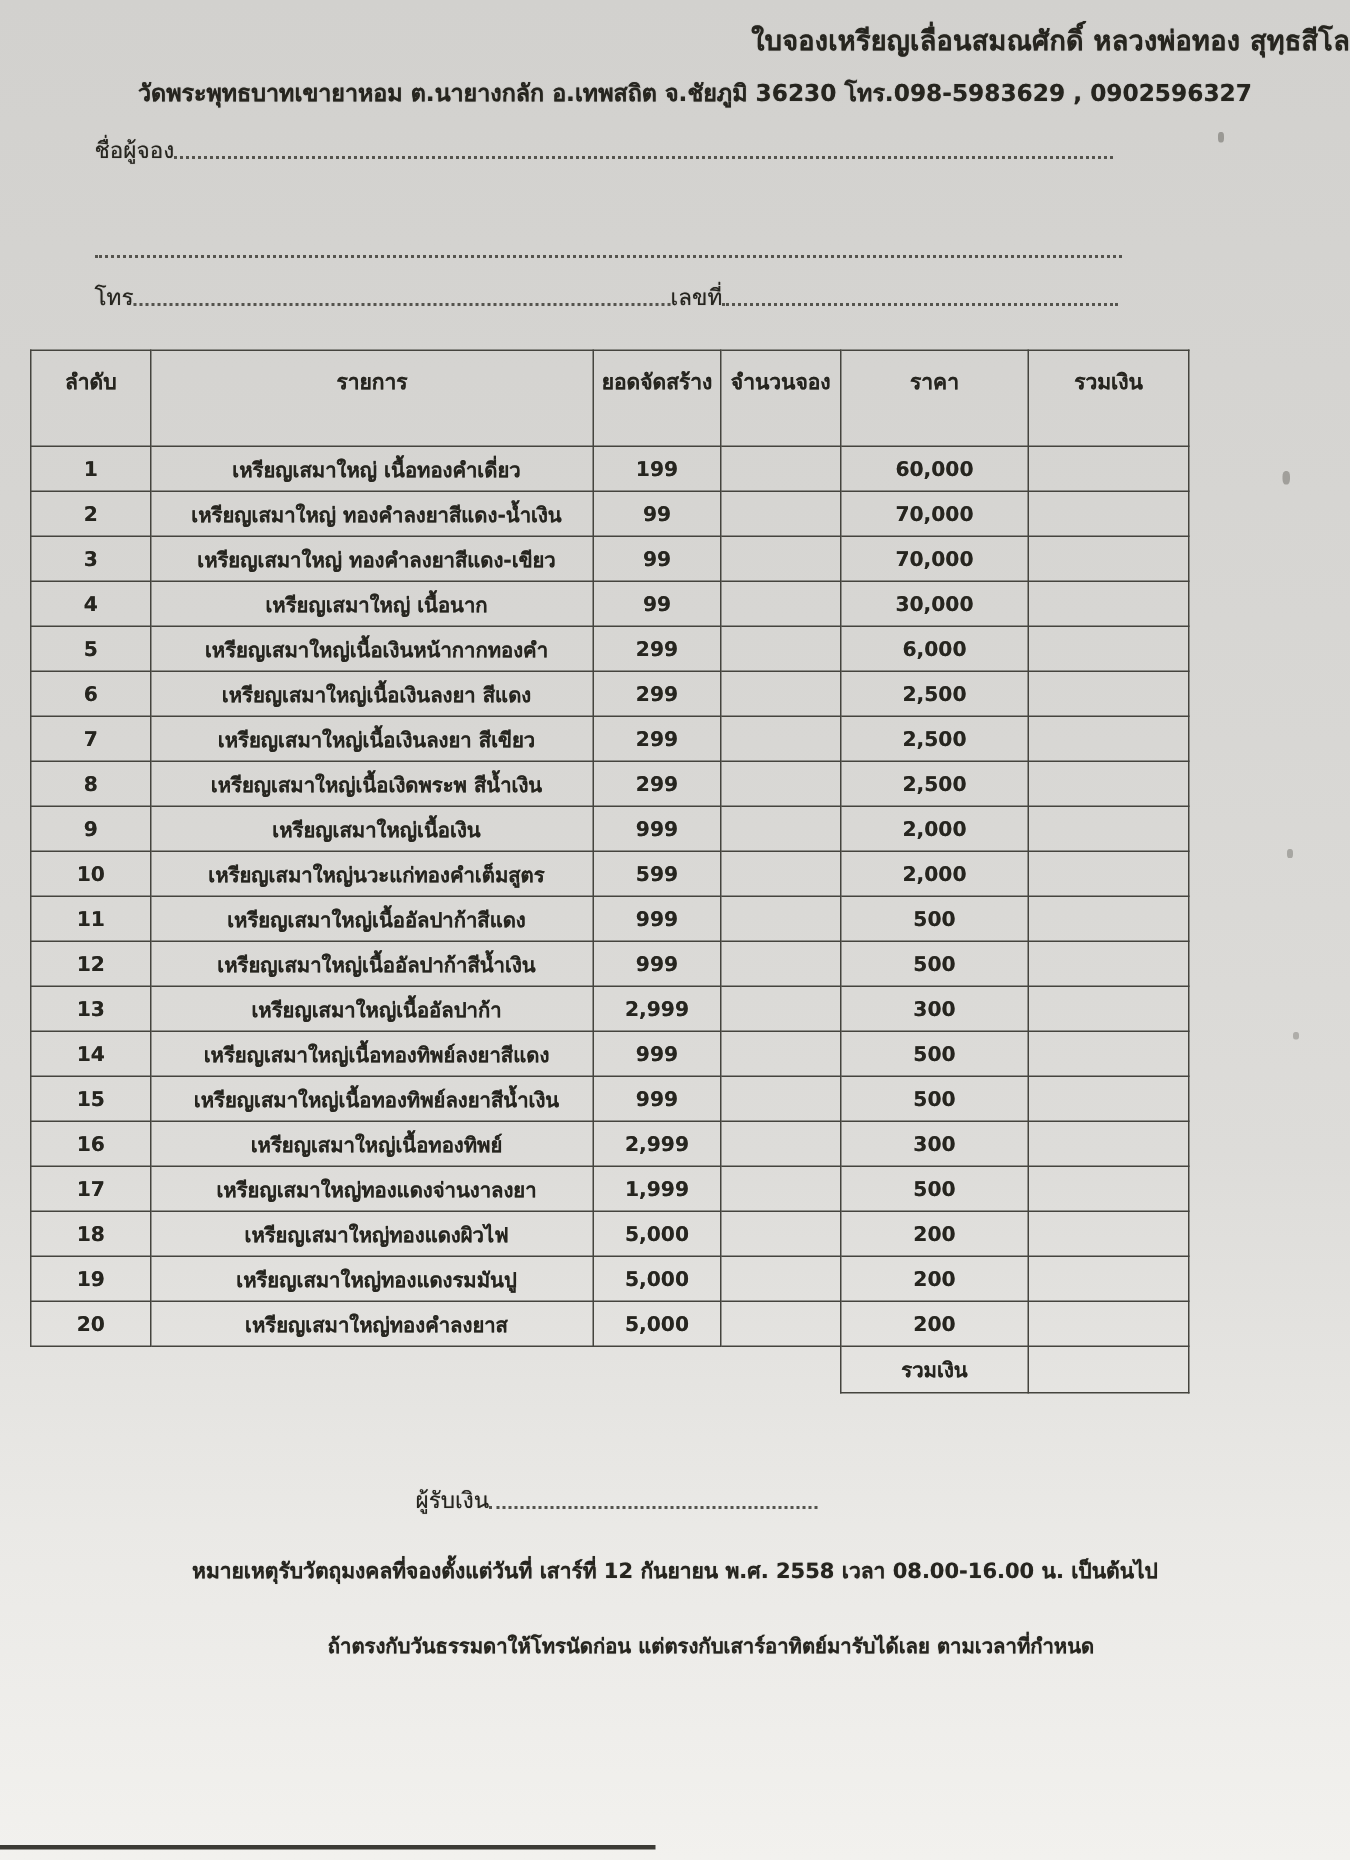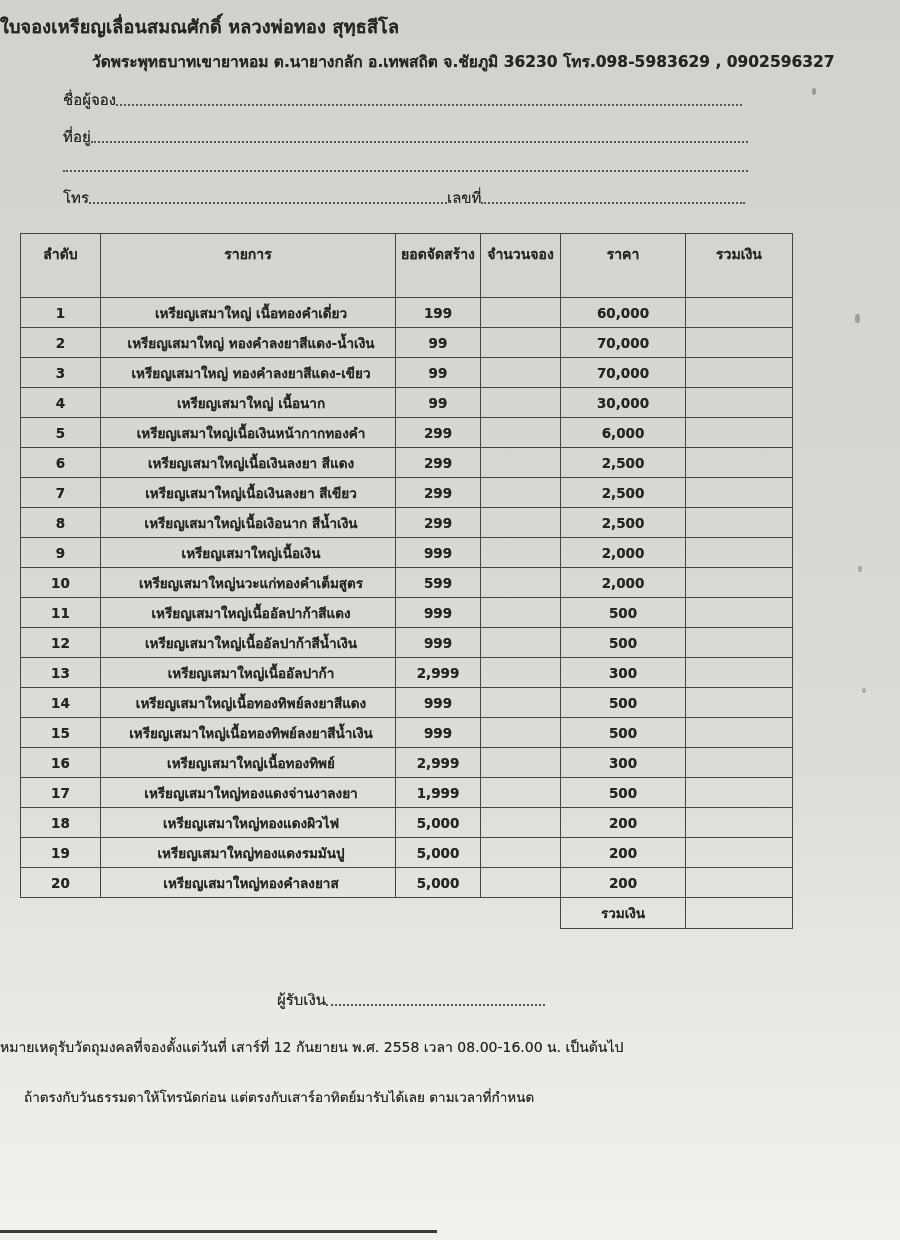--- a/index.html
+++ b/index.html
@@ -9,21 +9,21 @@
     color:#26251f;
     -webkit-font-smoothing:antialiased;
   }
   .paper{
     position:relative;width:900px;height:1240px;overflow:hidden;
     background:linear-gradient(180deg,#d2d1ce 0%,#d8d7d4 40%,#dddcd9 62%,#eae9e6 82%,#f2f1ee 100%);
   }
   .ink{color:#26251f;text-shadow:0 0 .5px rgba(38,37,31,.65);}
   .doc-title{
     position:absolute;top:12px;left:0;width:100%;
-    text-align:left;font-size:18px;font-weight:700;letter-spacing:.2px;
+    text-align:right;font-size:18px;font-weight:700;letter-spacing:.2px;
   }
   .doc-subtitle{
     position:absolute;top:49px;left:92px;
     font-size:15.5px;font-weight:700;
   }
   .field-row{position:absolute;display:flex;align-items:flex-end;}
   .field-label{font-size:15px;font-weight:400;white-space:nowrap;line-height:1;padding-bottom:2px;}
   .leader{flex:1;border-bottom:2px dotted #55544e;margin-bottom:4px;height:0;}
   .leader.fixed{flex:none;}
   .row-name{top:84px;left:63px;width:679px;height:26px;}
@@ -46,21 +46,21 @@
     height:54px;vertical-align:top;padding-top:9px;
     font-size:14px;font-weight:700;
   }
   .order-table tbody td{height:29px;text-align:center;}
   .order-table tbody td.item{text-align:center;padding-left:8px;}
   .order-table tr.summary td{height:30px;}
   .order-table tr.summary td.ghost{border:none;background:transparent;}
   .summary-label{text-align:center;font-weight:700;}
 
   .receiver-row{top:982px;left:277px;width:268px;height:28px;}
-  .note{position:absolute;left:0;width:100%;font-weight:400;}
+  .note{position:absolute;left:0;width:100%;text-align:center;font-weight:700;}
   .note-1{top:1036px;font-size:14px;}
   .note-2{top:1086px;font-size:13.5px;margin-left:24px;}
 
   .scan-line{position:absolute;top:1230px;left:0;width:437px;height:3px;background:#3b3a35;}
   .speck{position:absolute;background:#6b6a64;border-radius:40%;opacity:.55;}
   .speck.s1{left:812px;top:88px;width:4px;height:7px;}
   .speck.s2{left:855px;top:314px;width:5px;height:9px;opacity:.5;}
   .speck.s3{left:858px;top:566px;width:4px;height:6px;opacity:.45;}
   .speck.s4{left:862px;top:688px;width:4px;height:5px;opacity:.4;}
 </style>
@@ -70,24 +70,20 @@
 <div class="paper">
 
   <div class="doc-title ink">ใบจองเหรียญเลื่อนสมณศักดิ์  หลวงพ่อทอง สุทฺธสีโล</div>
   <div class="doc-subtitle ink">วัดพระพุทธบาทเขายาหอม ต.นายางกลัก อ.เทพสถิต จ.ชัยภูมิ 36230  โทร.098-5983629 , 0902596327</div>
 
   <div class="field-row row-name">
     <span class="field-label ink">ชื่อผู้จอง</span>
     <span class="leader"></span>
   </div>
 
-  <div class="field-row row-addr">
-    <span class="field-label ink">ที่อยู่</span>
-    <span class="leader"></span>
-  </div>
 
   <div class="field-row row-blank">
     <span class="leader"></span>
   </div>
 
   <div class="field-row row-phone">
     <span class="field-label ink">โทร</span>
     <span class="leader fixed" style="width:358px;"></span>
     <span class="field-label ink">เลขที่</span>
     <span class="leader"></span>
@@ -164,21 +160,21 @@
         <tr>
           <td>7</td>
           <td class="item">เหรียญเสมาใหญ่เนื้อเงินลงยา สีเขียว</td>
           <td>299</td>
           <td></td>
           <td>2,500</td>
           <td></td>
         </tr>
         <tr>
           <td>8</td>
-          <td class="item">เหรียญเสมาใหญ่เนื้อเงิอนาก สีน้ำเงิน</td>
+          <td class="item">เหรียญเสมาใหญ่เนื้อเงิดพระพ สีน้ำเงิน</td>
           <td>299</td>
           <td></td>
           <td>2,500</td>
           <td></td>
         </tr>
         <tr>
           <td>9</td>
           <td class="item">เหรียญเสมาใหญ่เนื้อเงิน</td>
           <td>999</td>
           <td></td>

